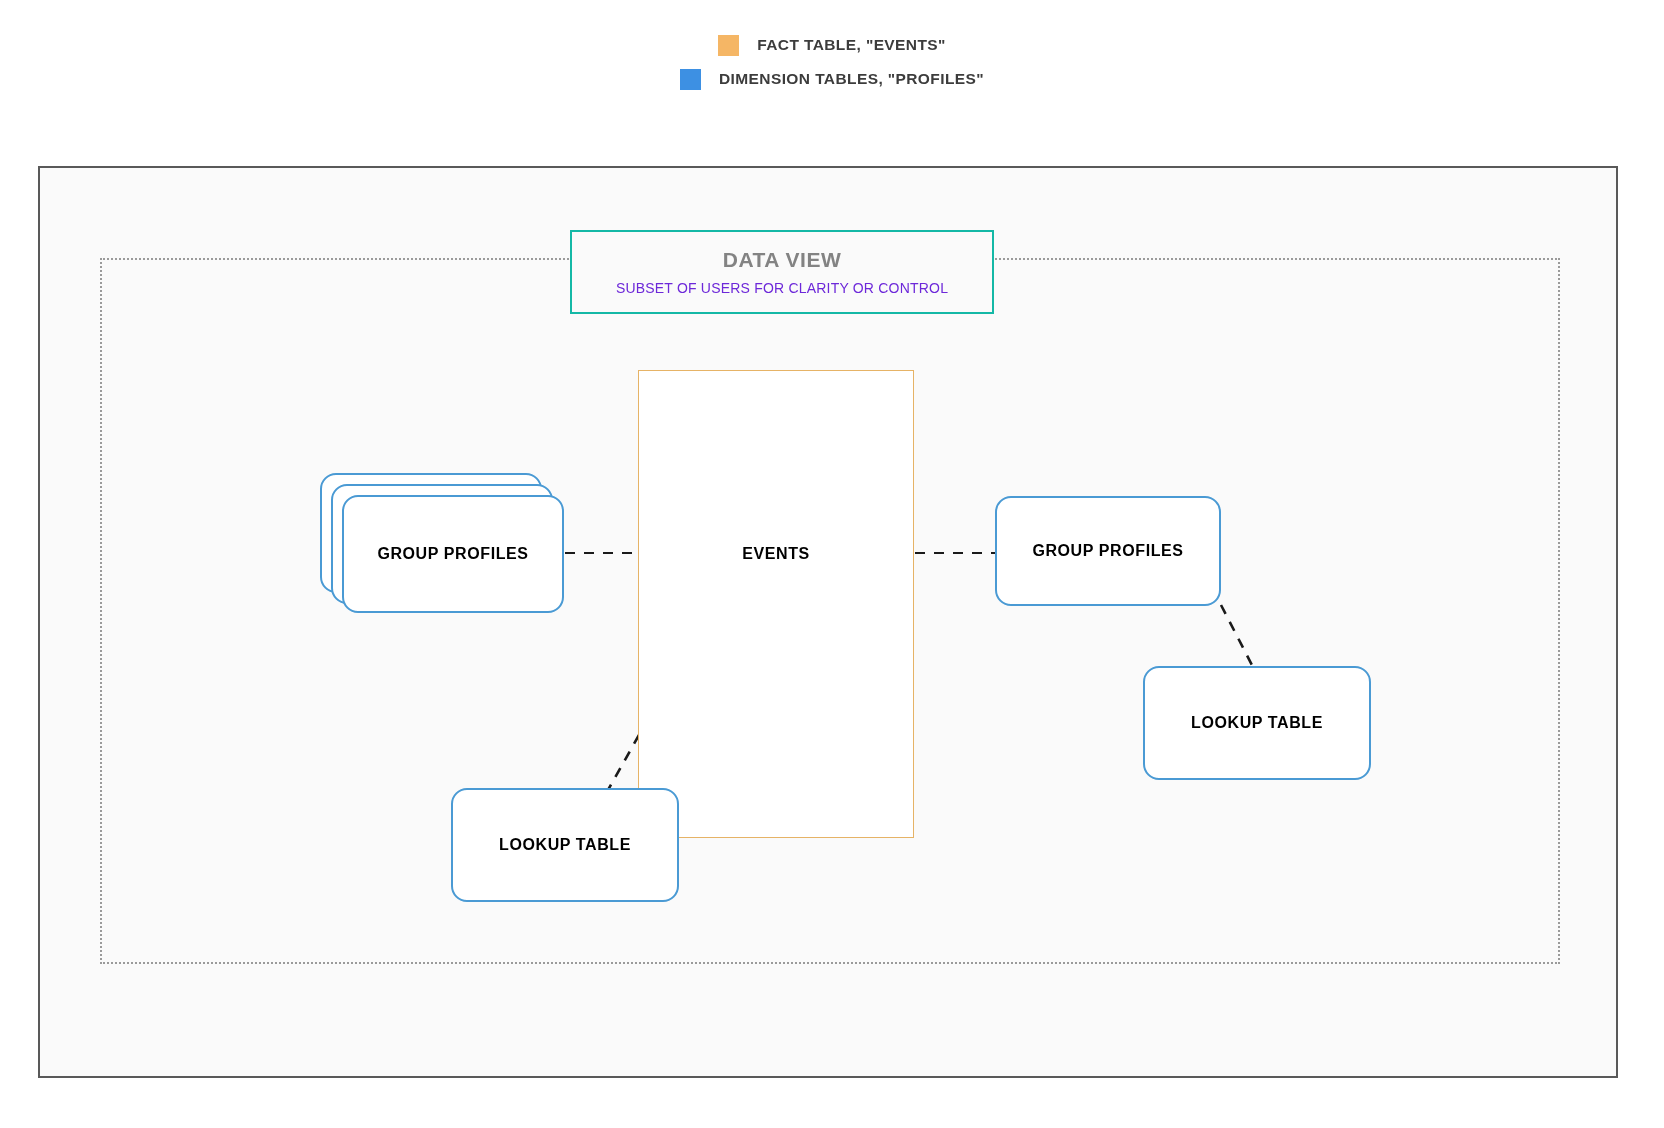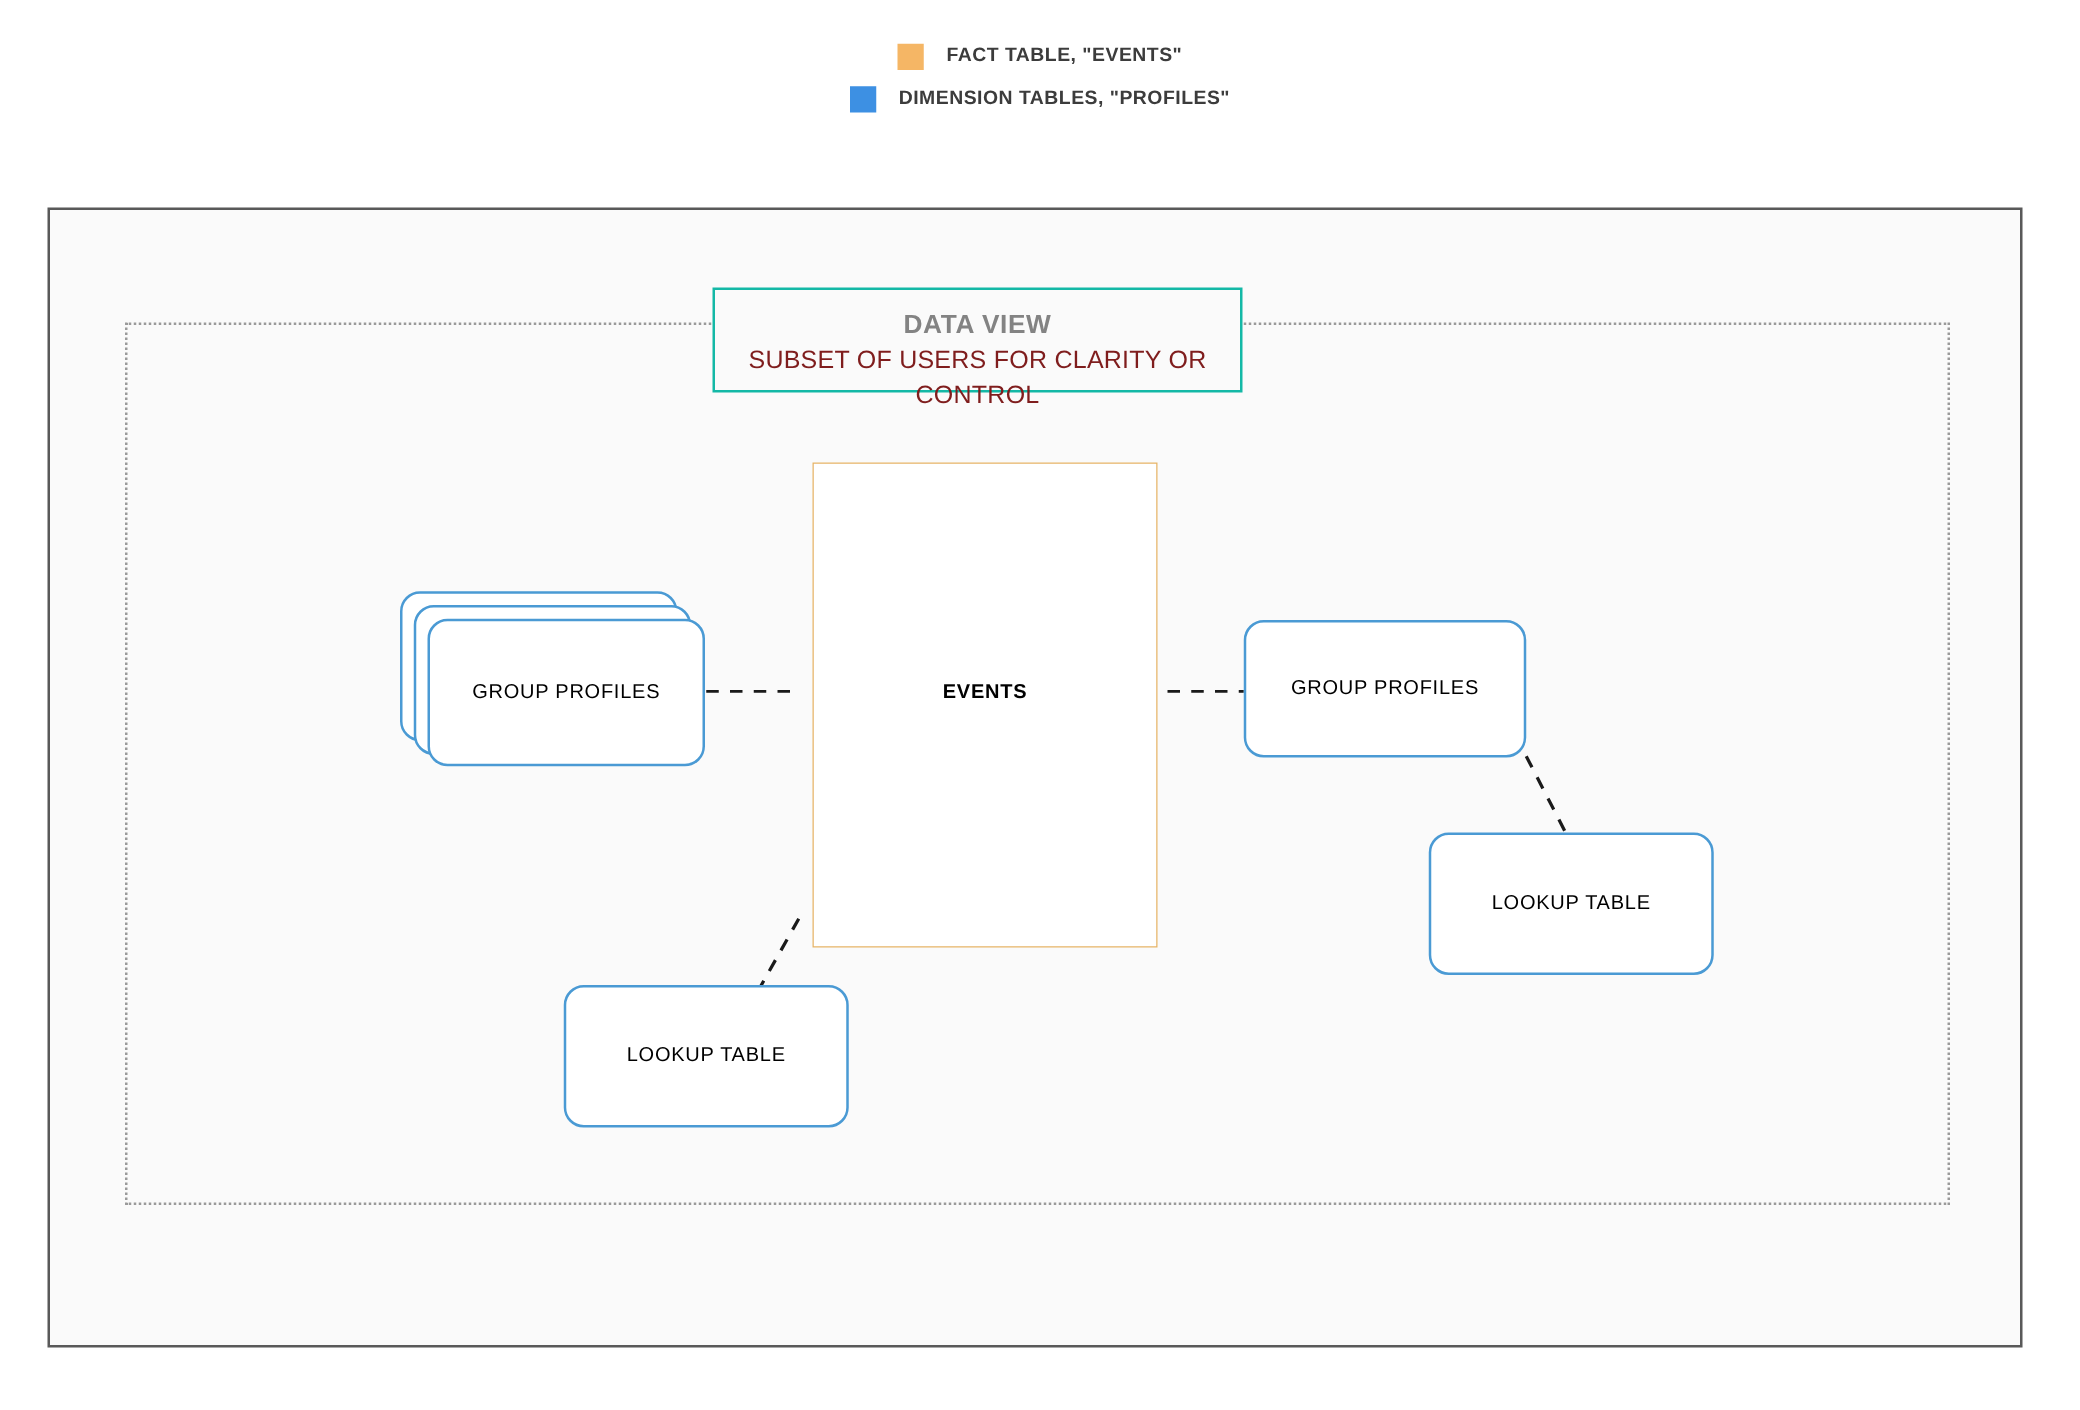--- a/index.html
+++ b/index.html
@@ -108,37 +108,36 @@
     padding-top: 14px;
   }
   .dataview-title {
     font-size: 21px;
     font-weight: bold;
     color: #838383;
     letter-spacing: 0.5px;
     line-height: 28px;
   }
   .dataview-sub {
-    font-size: 20px;
-    color: #7f1d1d;
+    font-size: 14px;
+    color: #6d28d9;
     letter-spacing: 0.2px;
     line-height: 28px;
   }
 
   
   .events-box {
     position: absolute;
     left: 638px;
     top: 370px;
     width: 276px;
-    height: 388px;
+    height: 468px;
     background: #ffffff;
     border: 1.6px solid #e6b366;
     box-sizing: border-box;
-    margin-left: 12px;
   }
   .events-label {
     position: absolute;
     left: 0;
     right: 0;
     top: 174px;
     text-align: center;
     font-size: 16px;
     font-weight: bold;
     color: #000000;
@@ -154,21 +153,21 @@
     box-sizing: border-box;
   }
   .card-label {
     position: absolute;
     left: 0;
     right: 0;
     top: 50%;
     transform: translateY(-50%);
     text-align: center;
     font-size: 16px;
-    font-weight: normal;
+    font-weight: bold;
     color: #000000;
     letter-spacing: 0.6px;
   }
 
   
   .stack-back2 { left: 320px; top: 473px; width: 222px; height: 120px; z-index: 1; }
   .stack-back1 { left: 331px; top: 484px; width: 222px; height: 120px; z-index: 2; }
   .stack-front { left: 342px; top: 495px; width: 222px; height: 118px; z-index: 3; }
 
   .user-profiles-card { left: 995px; top: 496px; width: 226px; height: 110px; }

